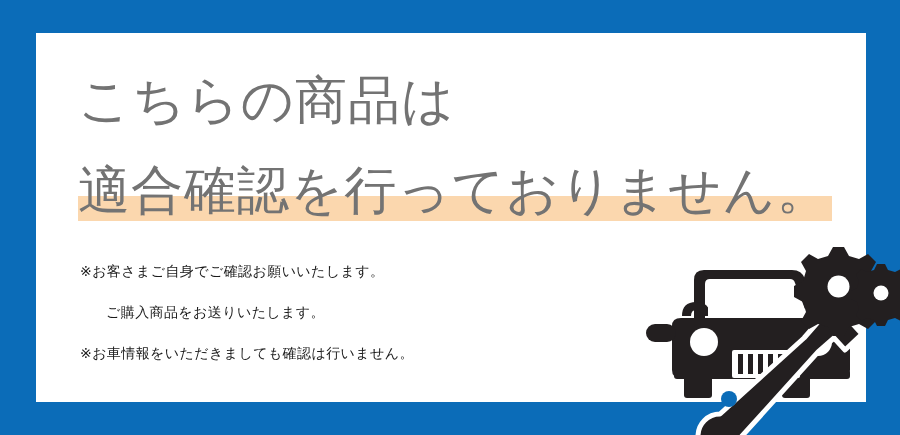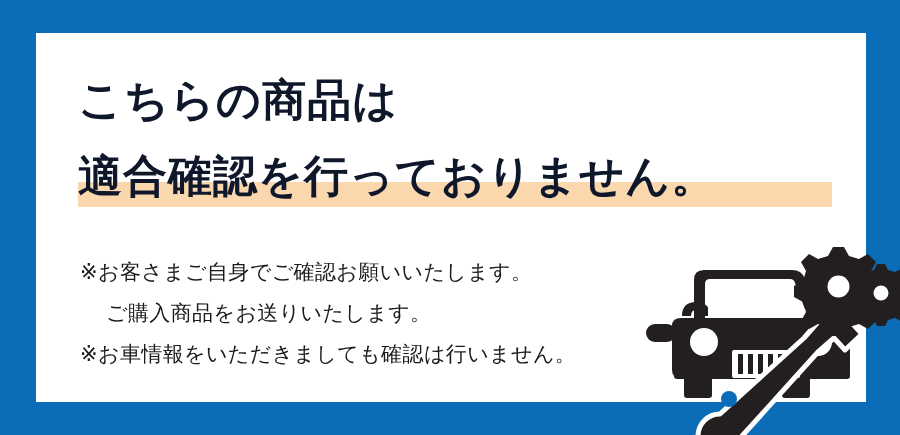--- a/index.html
+++ b/index.html
@@ -28,29 +28,29 @@
 
   
   .headline {
     position: absolute;
     left: 42px;
     top: 30px;
     width: 790px;
   }
   .headline-line {
     position: relative;
-    font-size: 44px;
+    font-size: 52px;
     line-height: 74px;
-    color: #0f172a;
+    color: #737373;
     letter-spacing: 1px;
     white-space: nowrap;
-    font-weight: 700;
+    font-weight: 400;
   }
   .headline-line.line2 {
-    margin-top: 2px;
+    margin-top: 16px;
   }
   .hl-mark {
     position: relative;
     display: inline-block;
     z-index: 2;
   }
   .hl-band {
     position: absolute;
     left: 0px;
     bottom: 6px;
@@ -61,21 +61,21 @@
   }
 
   
   .notes {
     position: absolute;
     left: 44px;
     top: 218px;
     width: 560px;
   }
   .note-line {
-    font-size: 21px;
+    font-size: 14px;
     line-height: 41px;
     color: #1a1a1a;
     white-space: nowrap;
     letter-spacing: 0.4px;
   }
   .note-line.indent {
     padding-left: 26px;
   }
 
   

